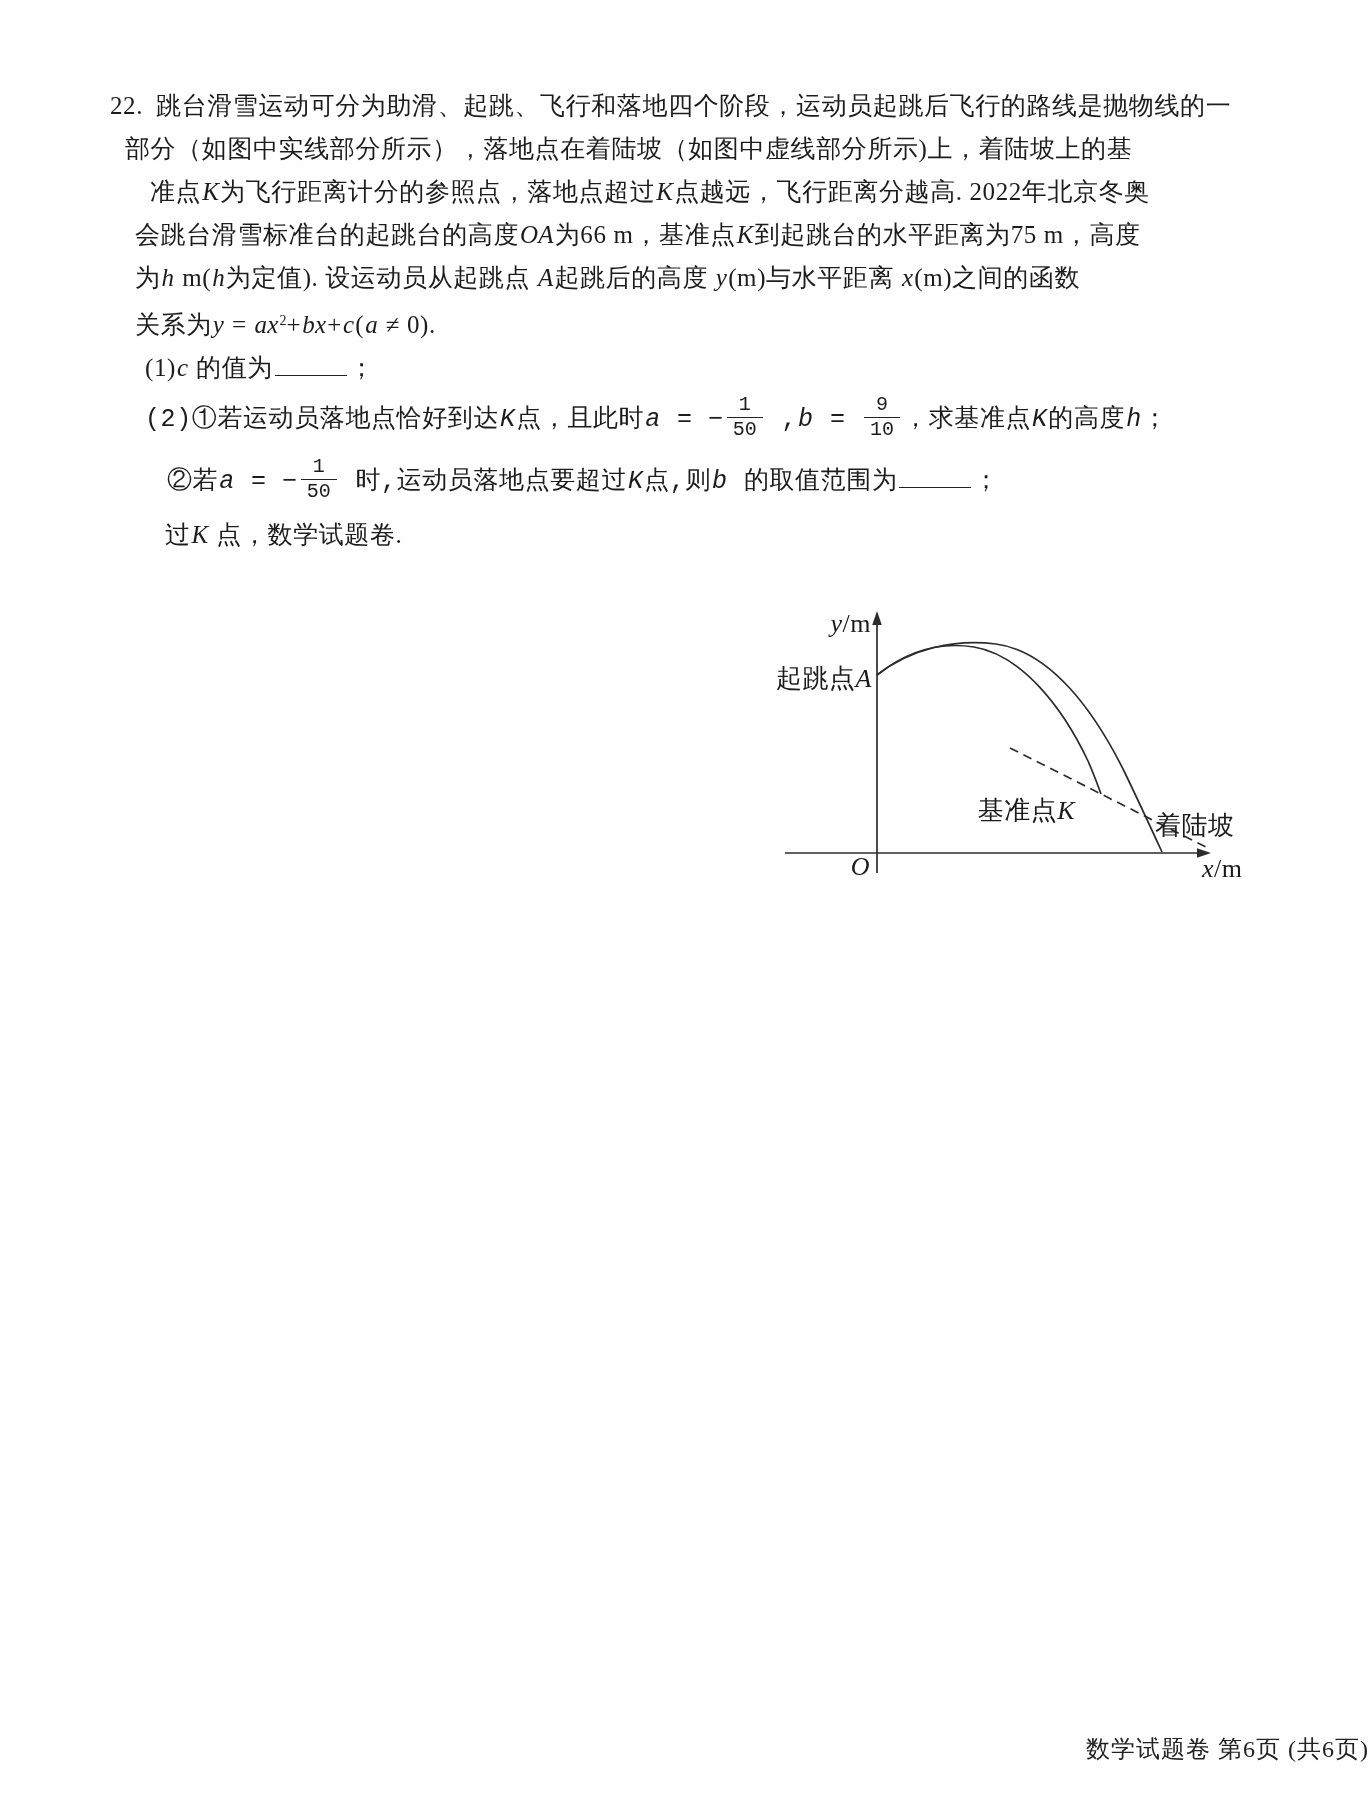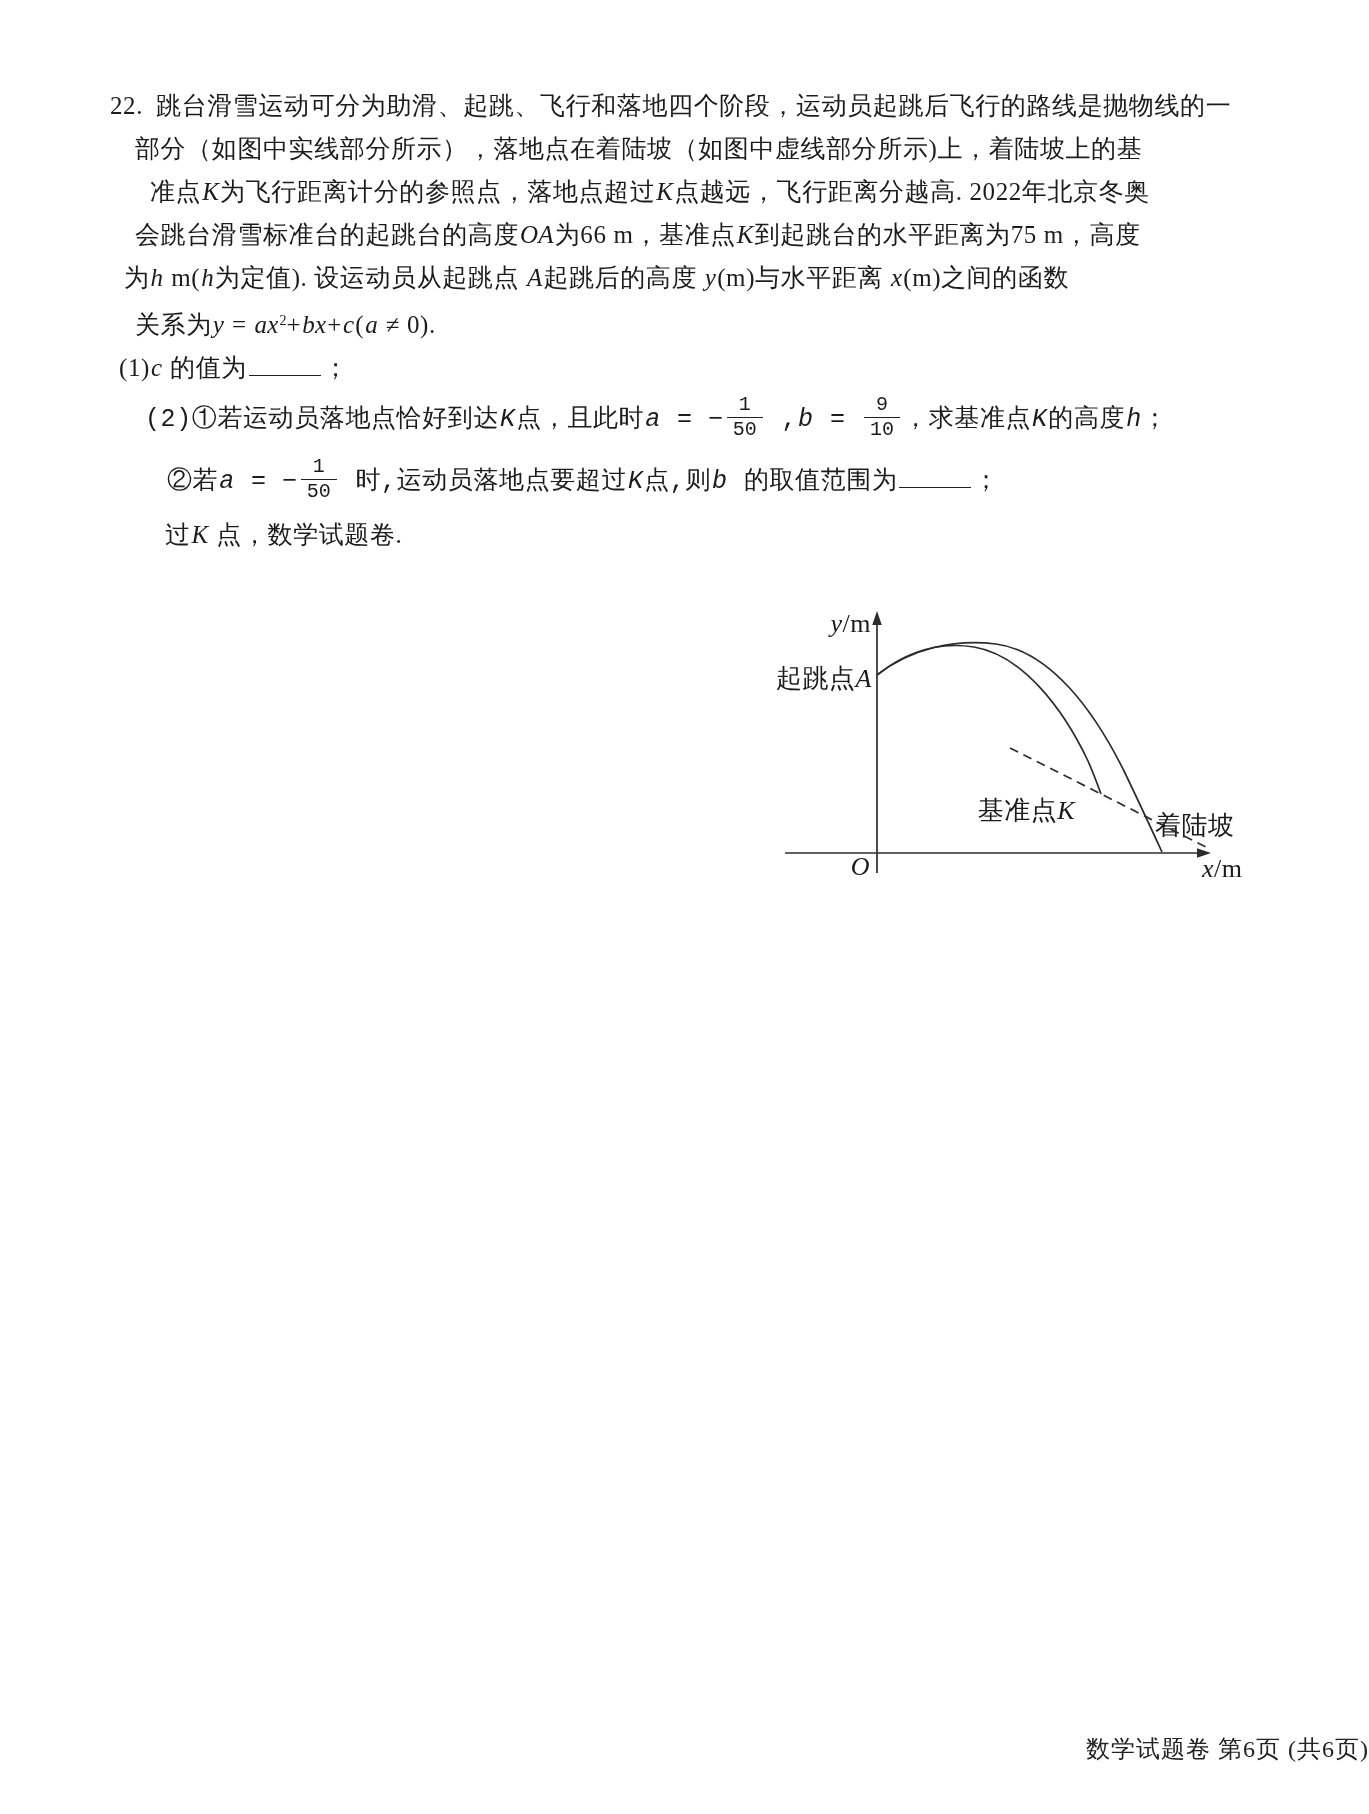--- a/index.html
+++ b/index.html
@@ -53,26 +53,26 @@
   }
 </style>
 </head>
 <body>
 
 <div class="page">
 
   <div class="question">
     <div id="question-lines">
         <div class="qline" style="margin-left: 10px;"><span class="seg qnum">22.</span><span class="seg">跳台滑雪运动可分为助滑、起跳、飞行和落地四个阶段，运动员起跳后飞行的路线是抛物线的一</span></div>
-        <div class="qline" style="margin-left: 35px; font-family: Liberation Serif, serif;"><span class="seg">部分（如图中实线部分所示），落地点在着陆坡（如图中虚线部分所示)上，着陆坡上的基</span></div>
+        <div class="qline" style="margin-left: 25px; font-family: Liberation Serif, serif;"><span class="seg">部分（如图中实线部分所示），落地点在着陆坡（如图中虚线部分所示)上，着陆坡上的基</span></div>
         <div class="qline" style="margin-left: 50px;"><span class="seg">准点</span><span class="seg it">K</span><span class="seg">为飞行距离计分的参照点，落地点超过</span><span class="seg it">K</span><span class="seg">点越远，飞行距离分越高. 2022年北京冬奥</span></div>
         <div class="qline" style="margin-left: 35px;"><span class="seg">会跳台滑雪标准台的起跳台的高度</span><span class="seg it">OA</span><span class="seg">为66 m，基准点</span><span class="seg it">K</span><span class="seg">到起跳台的水平距离为75 m，高度</span></div>
-        <div class="qline" style="margin-left: 24px;"><span class="seg">为</span><span class="seg it">h</span><span class="seg"> m(</span><span class="seg it">h</span><span class="seg">为定值). 设运动员从起跳点 </span><span class="seg it">A</span><span class="seg">起跳后的高度 </span><span class="seg it">y</span><span class="seg">(m)与水平距离 </span><span class="seg it">x</span><span class="seg">(m)之间的函数</span></div>
+        <div class="qline" style="margin-left: 35px;"><span class="seg">为</span><span class="seg it">h</span><span class="seg"> m(</span><span class="seg it">h</span><span class="seg">为定值). 设运动员从起跳点 </span><span class="seg it">A</span><span class="seg">起跳后的高度 </span><span class="seg it">y</span><span class="seg">(m)与水平距离 </span><span class="seg it">x</span><span class="seg">(m)之间的函数</span></div>
         <div class="qline" style="margin-left: 35px;"><span class="seg">关系为</span><span class="seg it">y</span><span class="seg"> = </span><span class="seg it">ax</span><span class="seg sup">2</span><span class="seg">+</span><span class="seg it">bx</span><span class="seg">+</span><span class="seg it">c</span><span class="seg">(</span><span class="seg it">a</span><span class="seg"> ≠ 0).</span></div>
-        <div class="qline" style="margin-left: 19px;"><span class="seg">(1)</span><span class="seg it">c</span><span class="seg"> 的值为</span><span class="blank" style="width: 72px;"></span><span class="seg">；</span></div>
+        <div class="qline" style="margin-left: 45px;"><span class="seg">(1)</span><span class="seg it">c</span><span class="seg"> 的值为</span><span class="blank" style="width: 72px;"></span><span class="seg">；</span></div>
         <div class="qline tall" style="margin-left: 45px;"><span class="seg">(2)①若运动员落地点恰好到达</span><span class="seg it">K</span><span class="seg">点，且此时</span><span class="seg it">a</span><span class="seg"> = −</span><span class="frac"><span class="fnum">1</span><span class="fden">50</span></span><span class="seg"> ,</span><span class="seg it">b</span><span class="seg"> = </span><span class="frac"><span class="fnum">9</span><span class="fden">10</span></span><span class="seg">，求基准点</span><span class="seg it">K</span><span class="seg">的高度</span><span class="seg it">h</span><span class="seg">；</span></div>
         <div class="qline tall" style="margin-left: 67px;"><span class="seg">②若</span><span class="seg it">a</span><span class="seg"> = −</span><span class="frac"><span class="fnum">1</span><span class="fden">50</span></span><span class="seg"> 时,运动员落地点要超过</span><span class="seg it">K</span><span class="seg">点,则</span><span class="seg it">b</span><span class="seg"> 的取值范围为</span><span class="blank" style="width: 72px;"></span><span class="seg">；</span></div>
         <div class="qline" style="margin-left: 65px;"><span class="seg">过</span><span class="seg it">K</span><span class="seg"> 点，数学试题卷.</span></div>
       </div>
   </div>
 
   <svg class="figure" viewBox="0 0 500 300">
 
     <line class="stroke" x1="107" y1="275" x2="107" y2="22"></line>
     <polygon class="arrow" points="107,13 102.2,27 111.8,27"></polygon>

